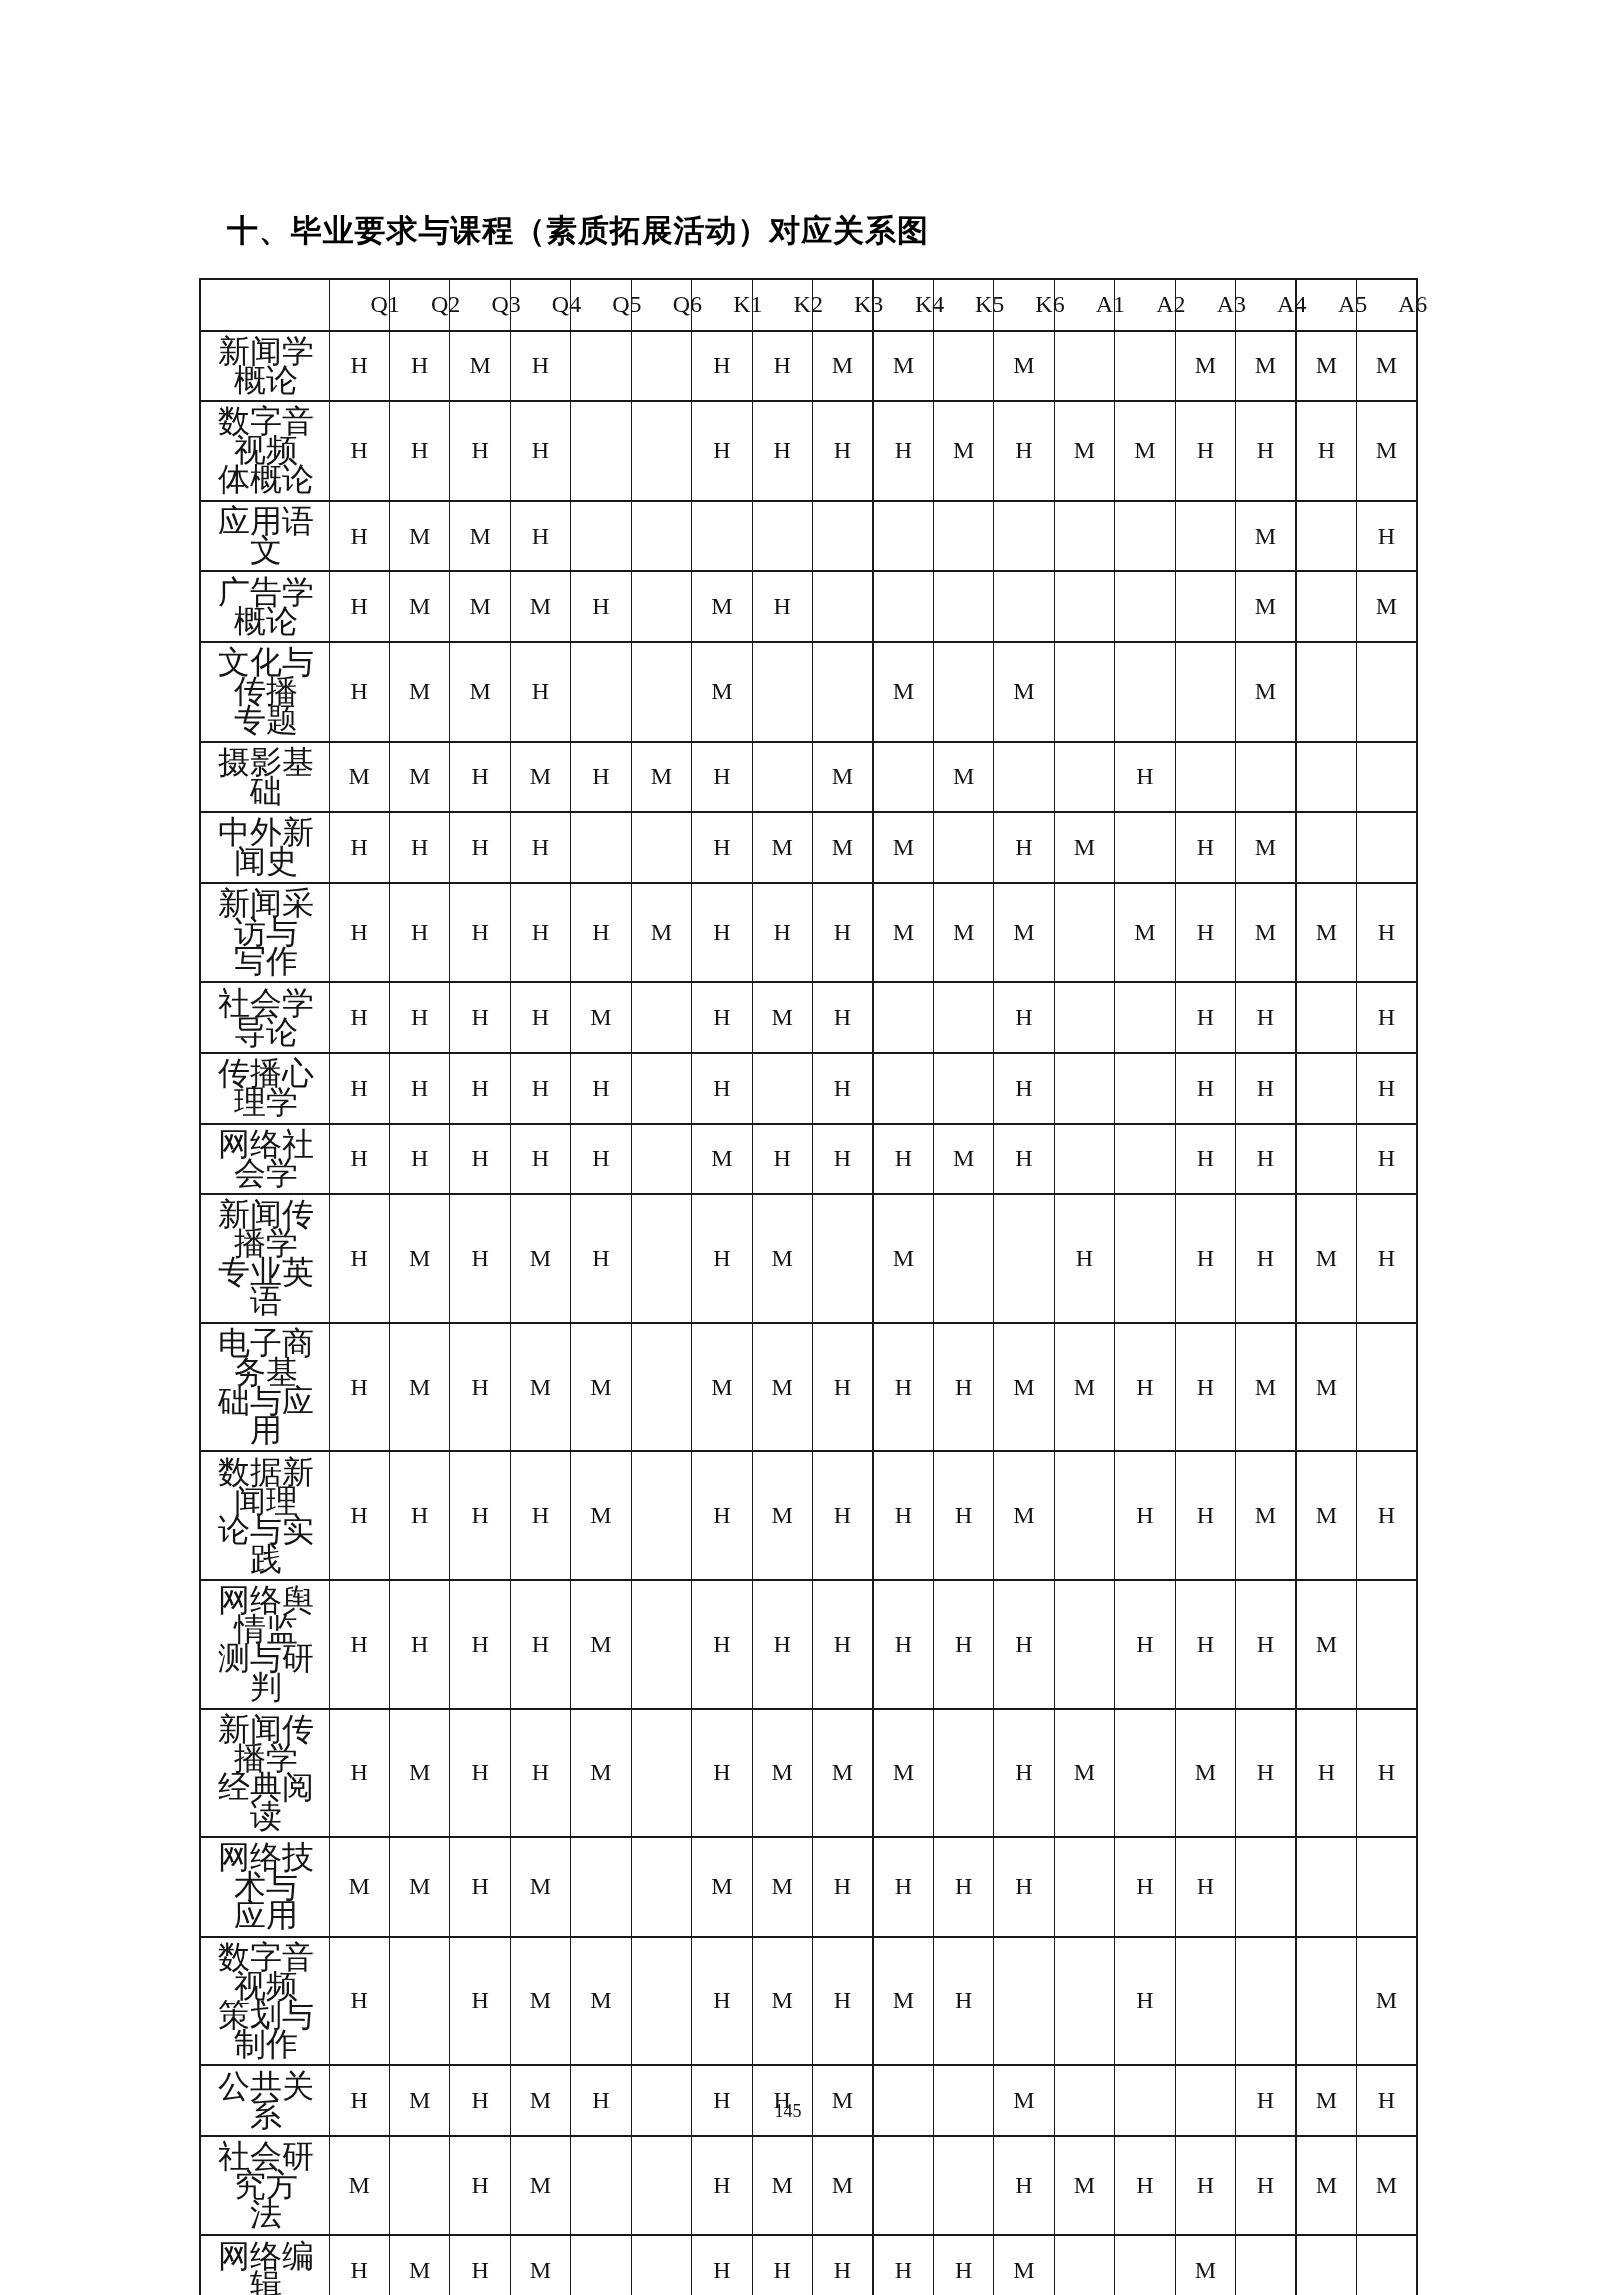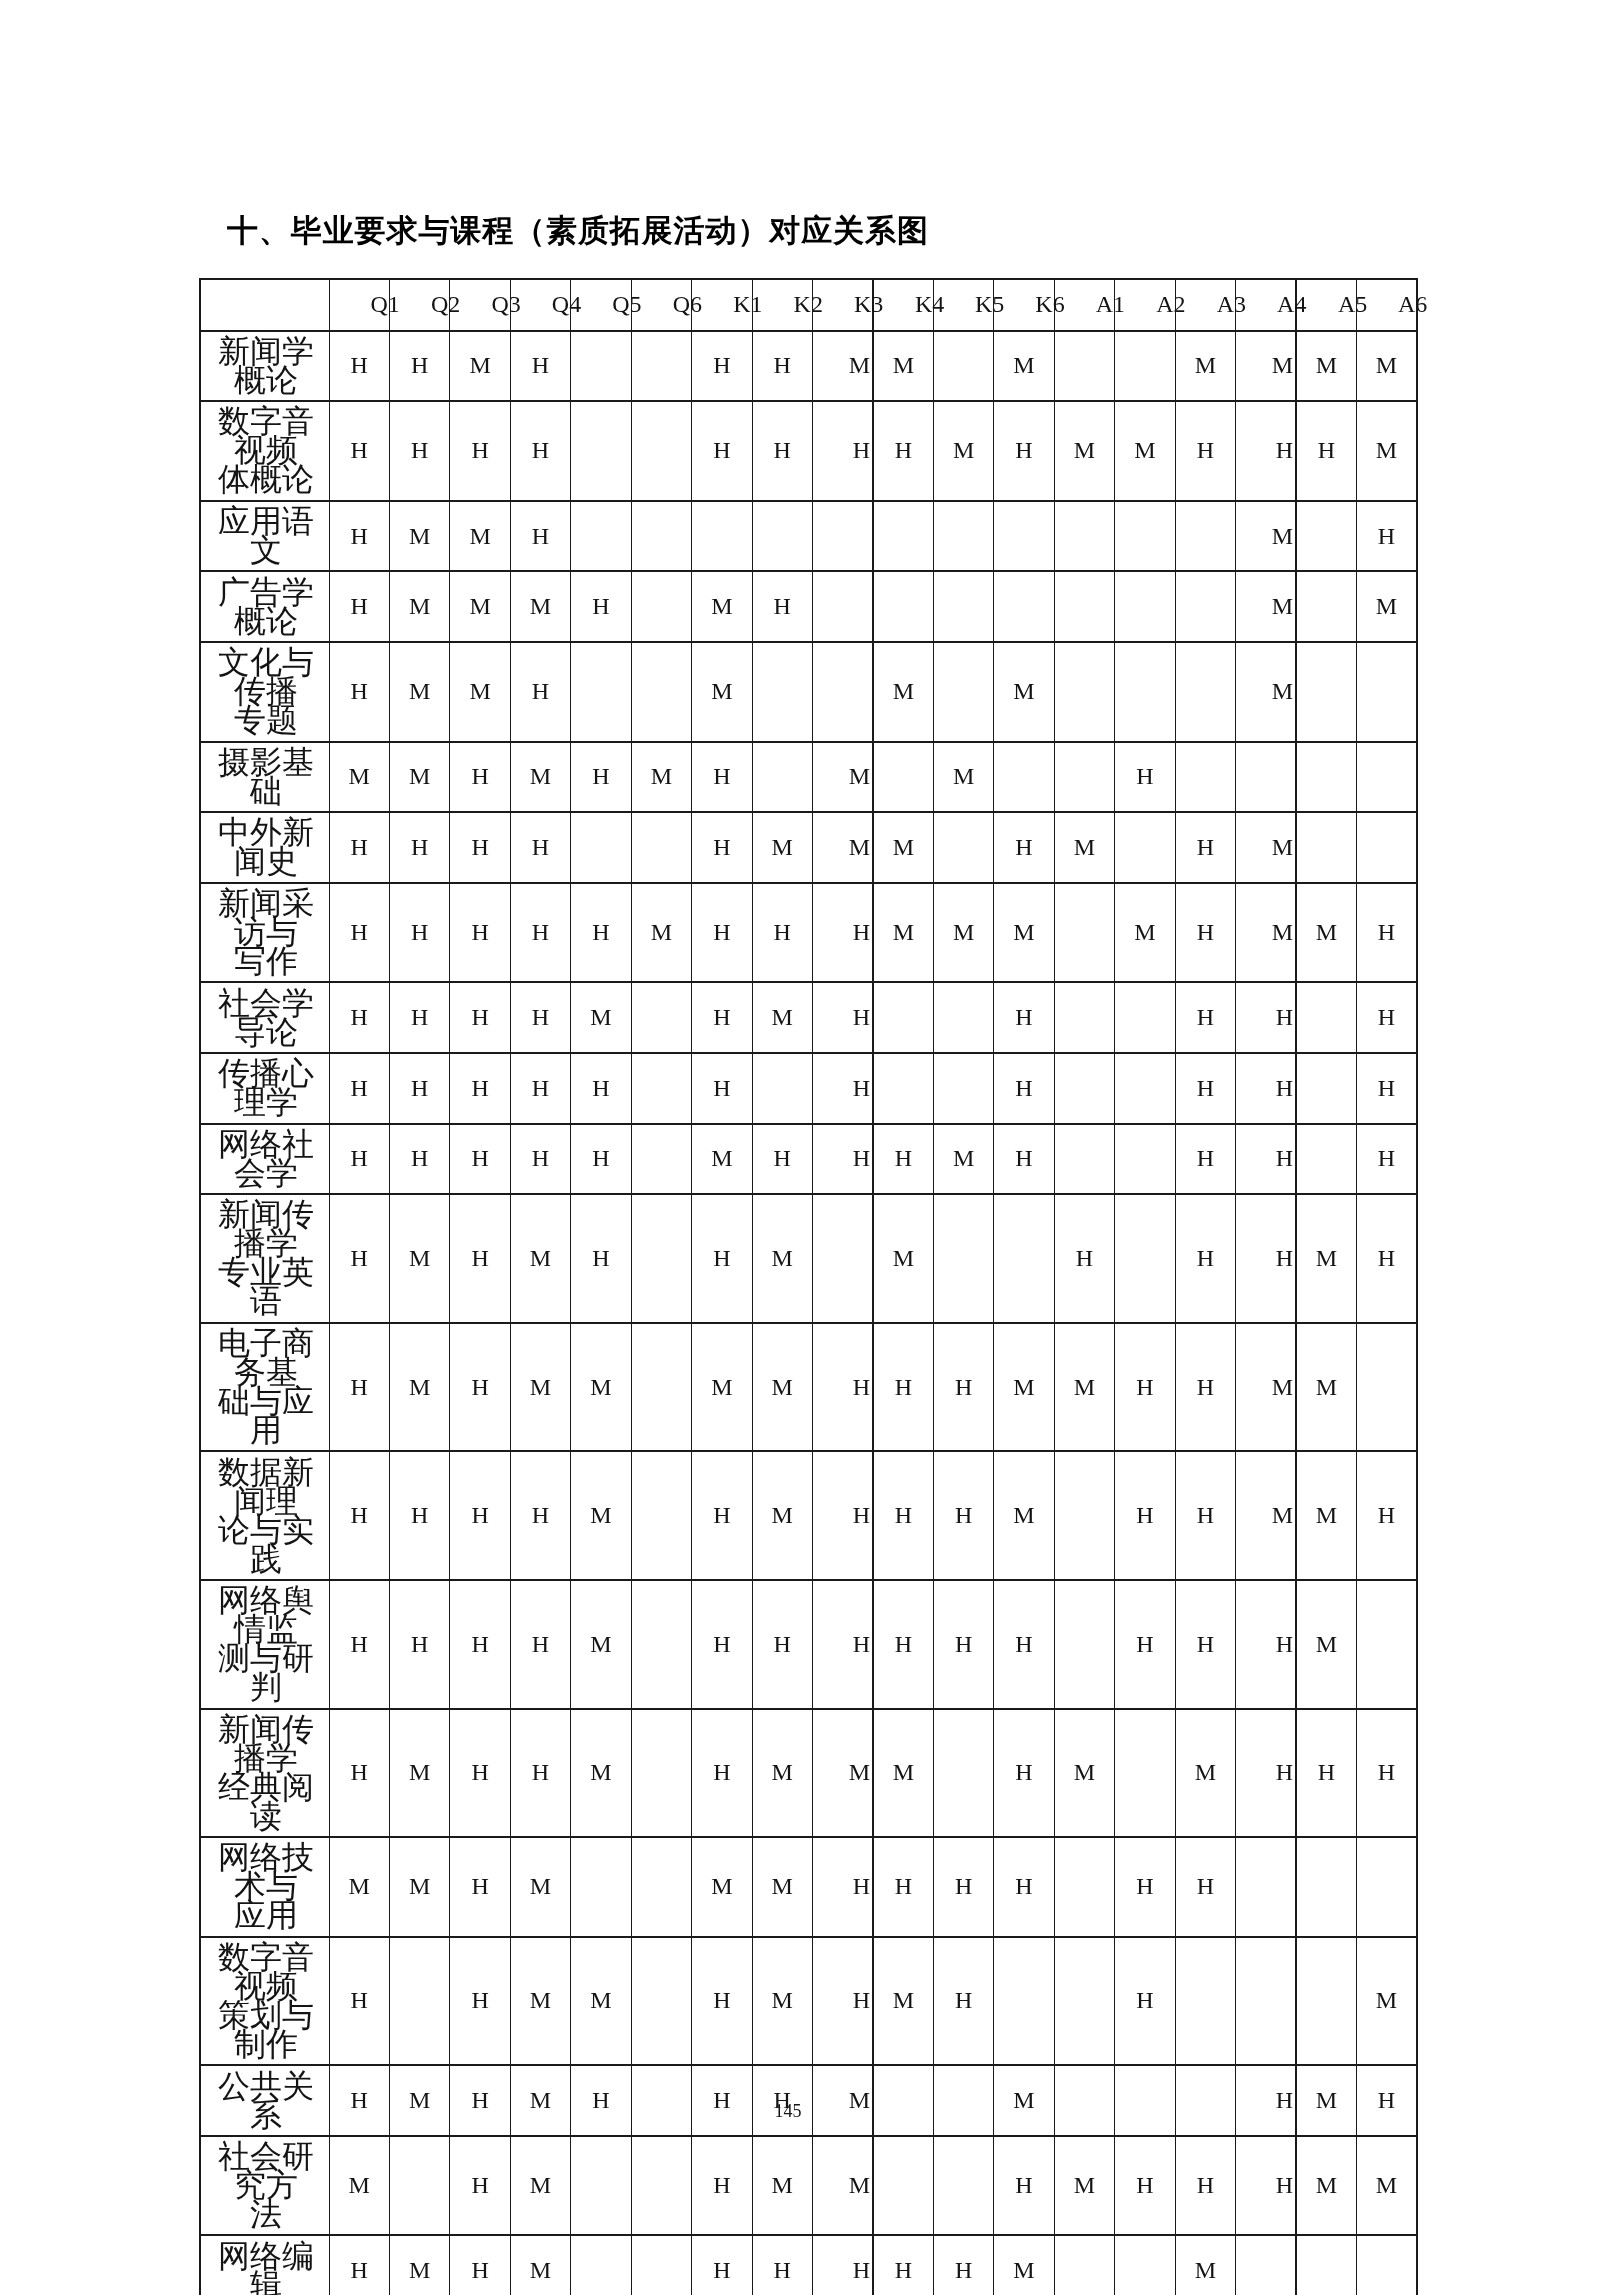--- a/index.html
+++ b/index.html
@@ -54,21 +54,21 @@
     height: 39px;
     font-size: 24px;
     padding-left: 41px;
   }
   table.matrix td.course {
     white-space: pre-line;
     font-size: 32px;
     padding-left: 5px;
     padding-right: 2.7px;
   }
-  table.matrix .thick-right { border-right-width: 2.7px; text-align: right; }
+  table.matrix .thick-right { border-right-width: 2.7px; }
   .page-number {
     position: absolute;
     left: 0;
     top: 2101px;
     width: 1576px;
     text-align: center;
     font-size: 18px;
     color: #141414;
   }
 </style>

